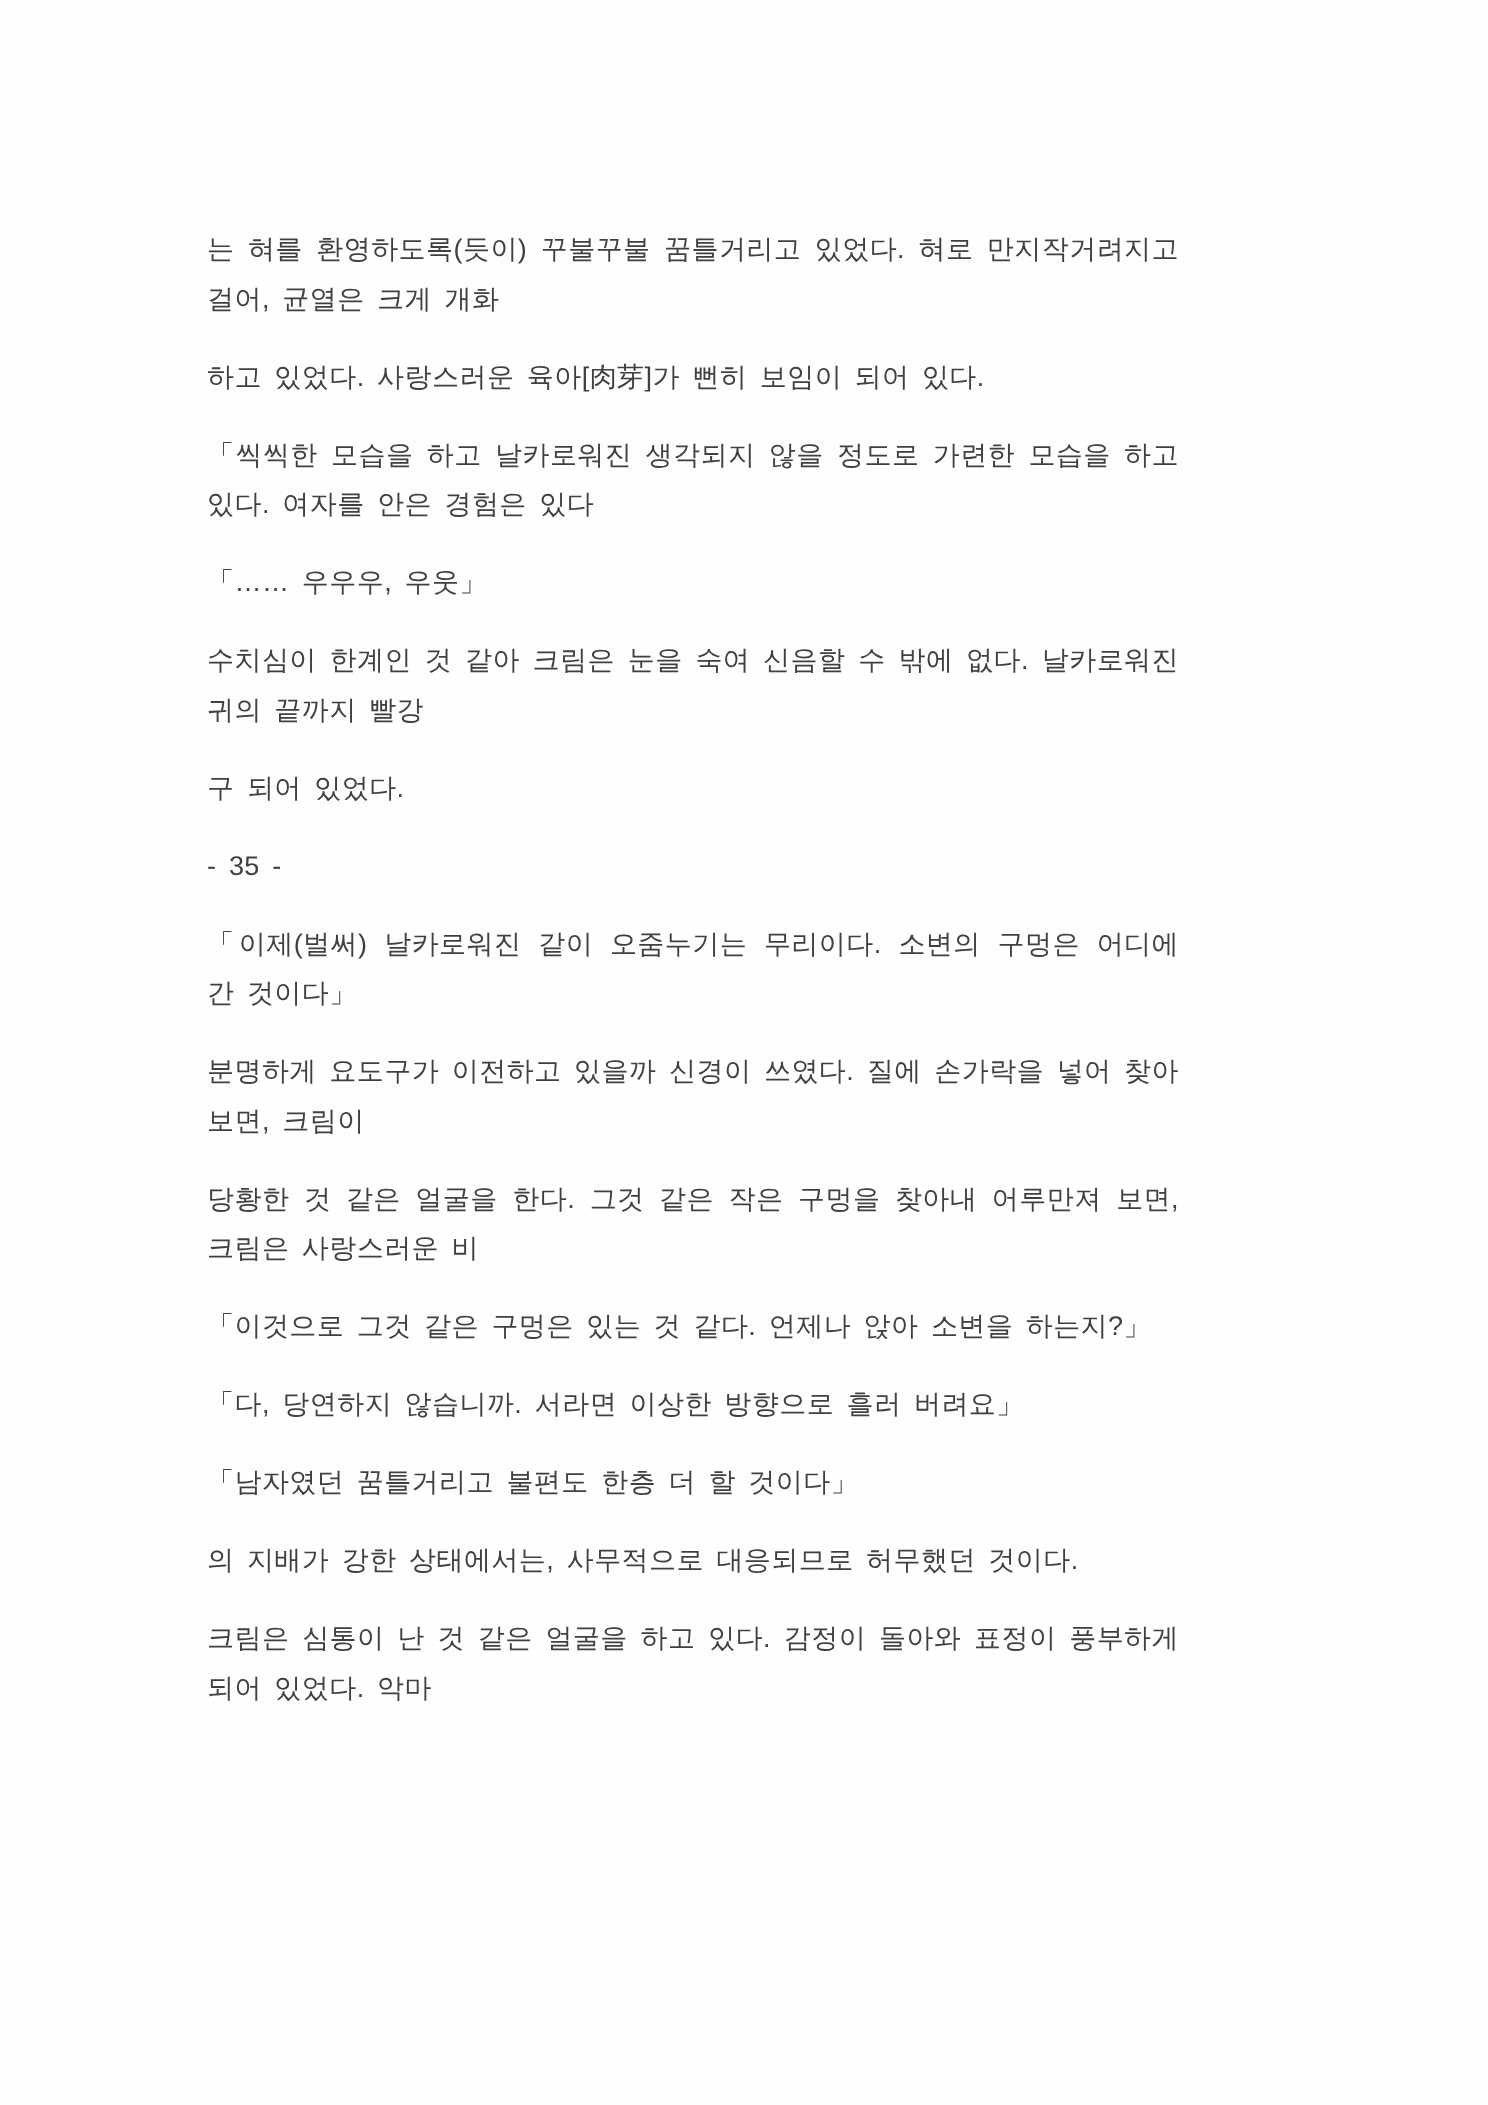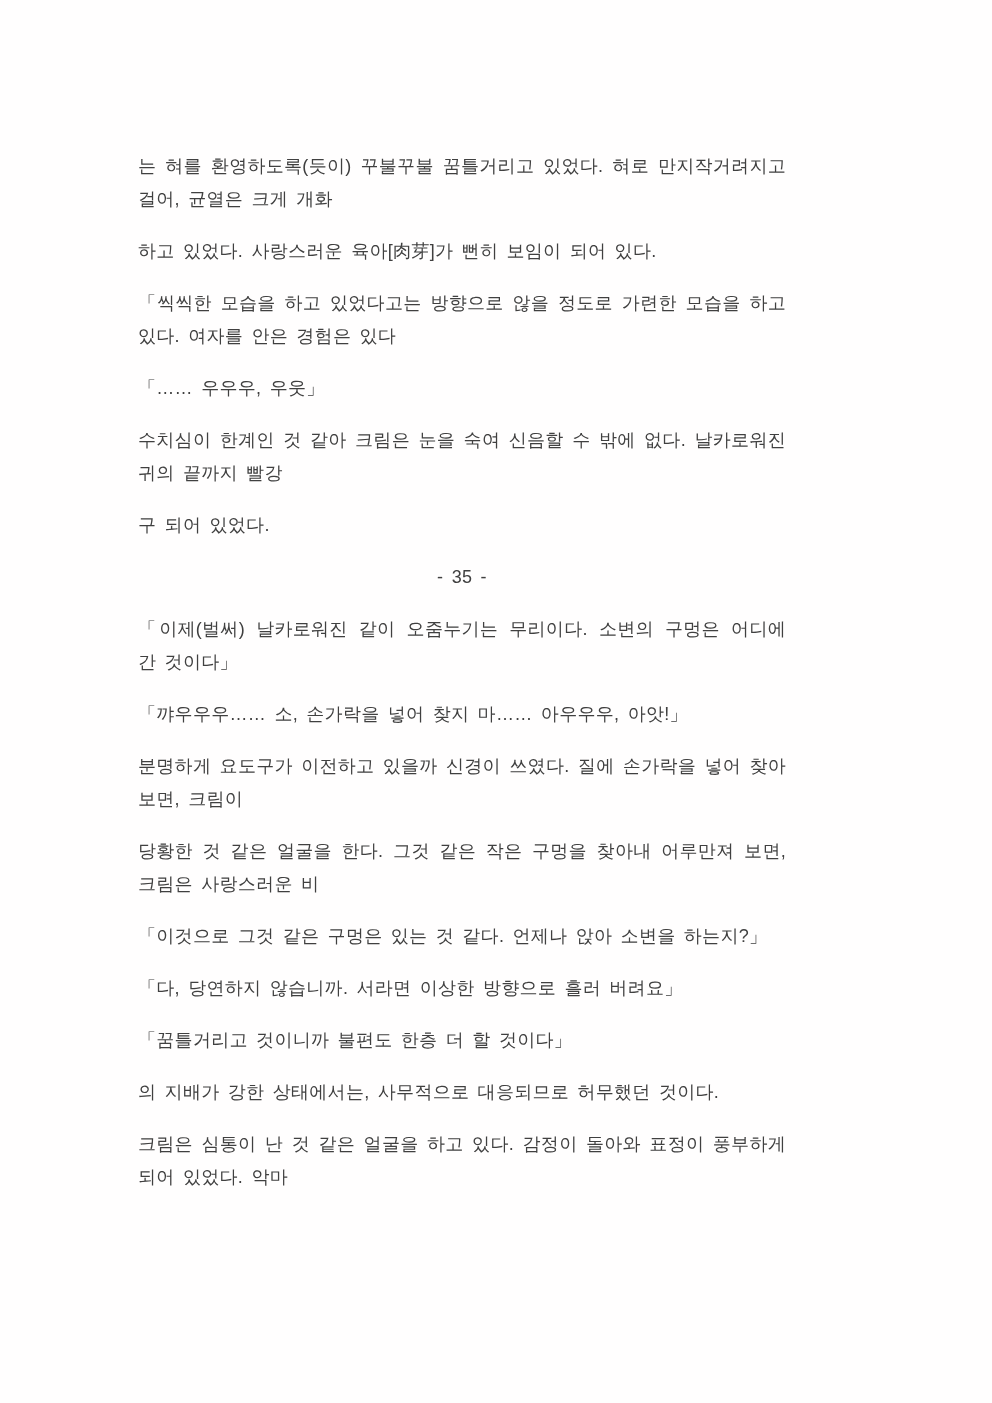--- a/index.html
+++ b/index.html
@@ -23,43 +23,42 @@
     margin: 0 0 19px 0;
     font-size: 18px;
     line-height: 33px;
     color: #404040;
     text-align: justify;
     word-break: break-all;
     letter-spacing: 0.3px;
     word-spacing: 3px;
   }
   .para.page-num {
-    text-align: center;
+    text-align: left;
     word-break: normal;
   }
   .seg { white-space: pre-wrap; }
   .seg.u {
     text-decoration-color: #5a5a5a;
     text-decoration-thickness: 1px;
     text-underline-offset: 3px;
   }
 </style>
 </head>
 <body style="background: rgb(255, 254, 254);">
 
 <div class="page" style="color: rgb(64, 64, 64);">
     <p class="para"><span class="seg">는 혀를 환영하도록(듯이) 꾸불꾸불 꿈틀거리고 있었다. 혀로 만지작거려지고 걸어, 균열은 크게 개화</span></p>
     <p class="para"><span class="seg">하고 있었다. 사랑스러운 육아[肉芽]가 뻔히 보임이 되어 있다.</span></p>
-    <p class="para"><span class="seg">「씩씩한 모습을 하고 있었다고는 방향으로 않을 정도로 가련한 모습을 하고 있다. 여자를 안은 경험은 있다</span></p>
+    <p class="para"><span class="seg">「씩씩한 모습을 하고 날카로워진 생각되지 않을 정도로 가련한 모습을 하고 있다. 여자를 안은 경험은 있다</span></p>
     <p class="para"><span class="seg">「…… </span><span class="seg u">우우우</span><span class="seg">, </span><span class="seg u">우웃</span><span class="seg">」</span></p>
     <p class="para"><span class="seg">수치심이 한계인 것 같아 크림은 눈을 숙여 신음할 수 밖에 없다. 날카로워진 귀의 끝까지 빨강</span></p>
     <p class="para"><span class="seg">구 되어 있었다.</span></p>
     <p class="para page-num"><span class="seg">- 35 -</span></p>
     <p class="para"><span class="seg">「이제(벌써) 날카로워진 같이 오줌누기는 무리이다. 소변의 구멍은 어디에 간 것이다」</span></p>
-    <p class="para"><span class="seg">「꺄</span><span class="seg u">우우우</span><span class="seg">…… 소, 손가락을 넣어 찾지 마…… 아</span><span class="seg u">우우우</span><span class="seg">, 아앗!」</span></p>
     <p class="para"><span class="seg">분명하게 요도구가 이전하고 있을까 신경이 쓰였다. 질에 손가락을 넣어 찾아 보면, 크림이</span></p>
     <p class="para"><span class="seg">당황한 것 같은 얼굴을 한다. 그것 같은 작은 구멍을 찾아내 어루만져 보면, 크림은 사랑스러운 비</span></p>
     <p class="para"><span class="seg">「이것으로 그것 같은 구멍은 있는 것 같다. 언제나 앉아 소변을 하는지?」</span></p>
     <p class="para"><span class="seg">「다, 당연하지 않습니까. 서라면 이상한 방향으로 흘러 버려요」</span></p>
-    <p class="para"><span class="seg">「꿈틀거리고 것이니까 불편도 한층 더 할 것이다」</span></p>
+    <p class="para"><span class="seg">「남자였던 꿈틀거리고 불편도 한층 더 할 것이다」</span></p>
     <p class="para"><span class="seg">의 지배가 강한 상태에서는, 사무적으로 대응되므로 허무했던 것이다.</span></p>
     <p class="para"><span class="seg">크림은 심통이 난 것 같은 얼굴을 하고 있다. 감정이 돌아와 표정이 풍부하게 되어 있었다. 악마</span></p>
   </div>
 
 </body></html>

